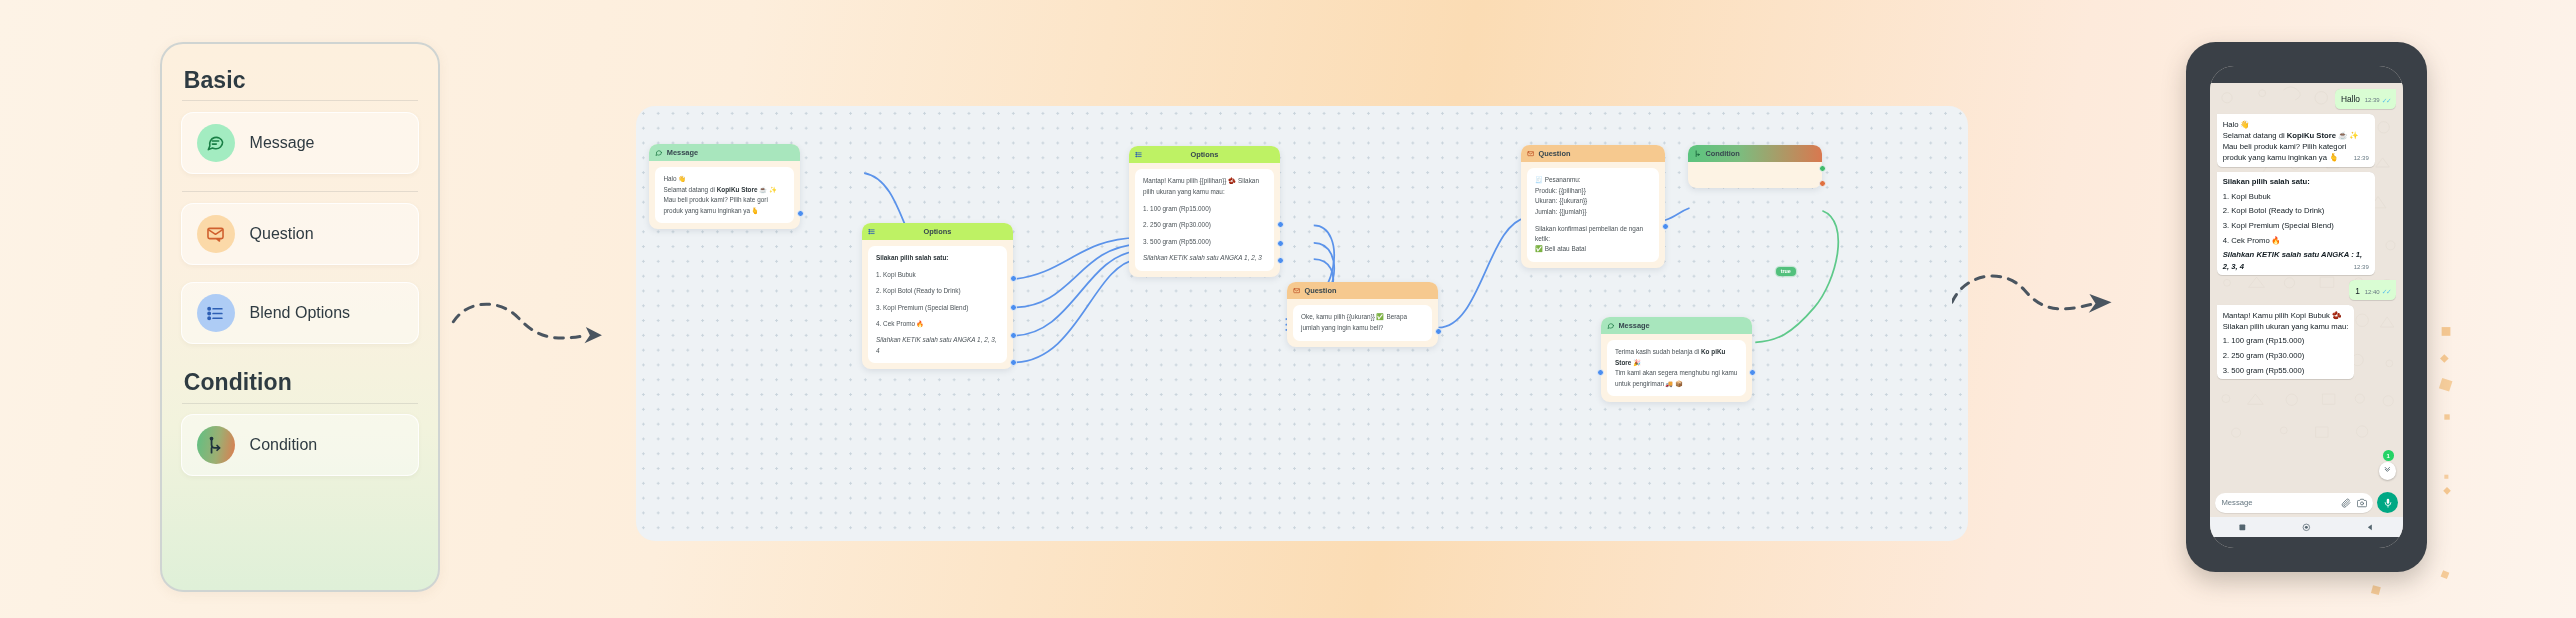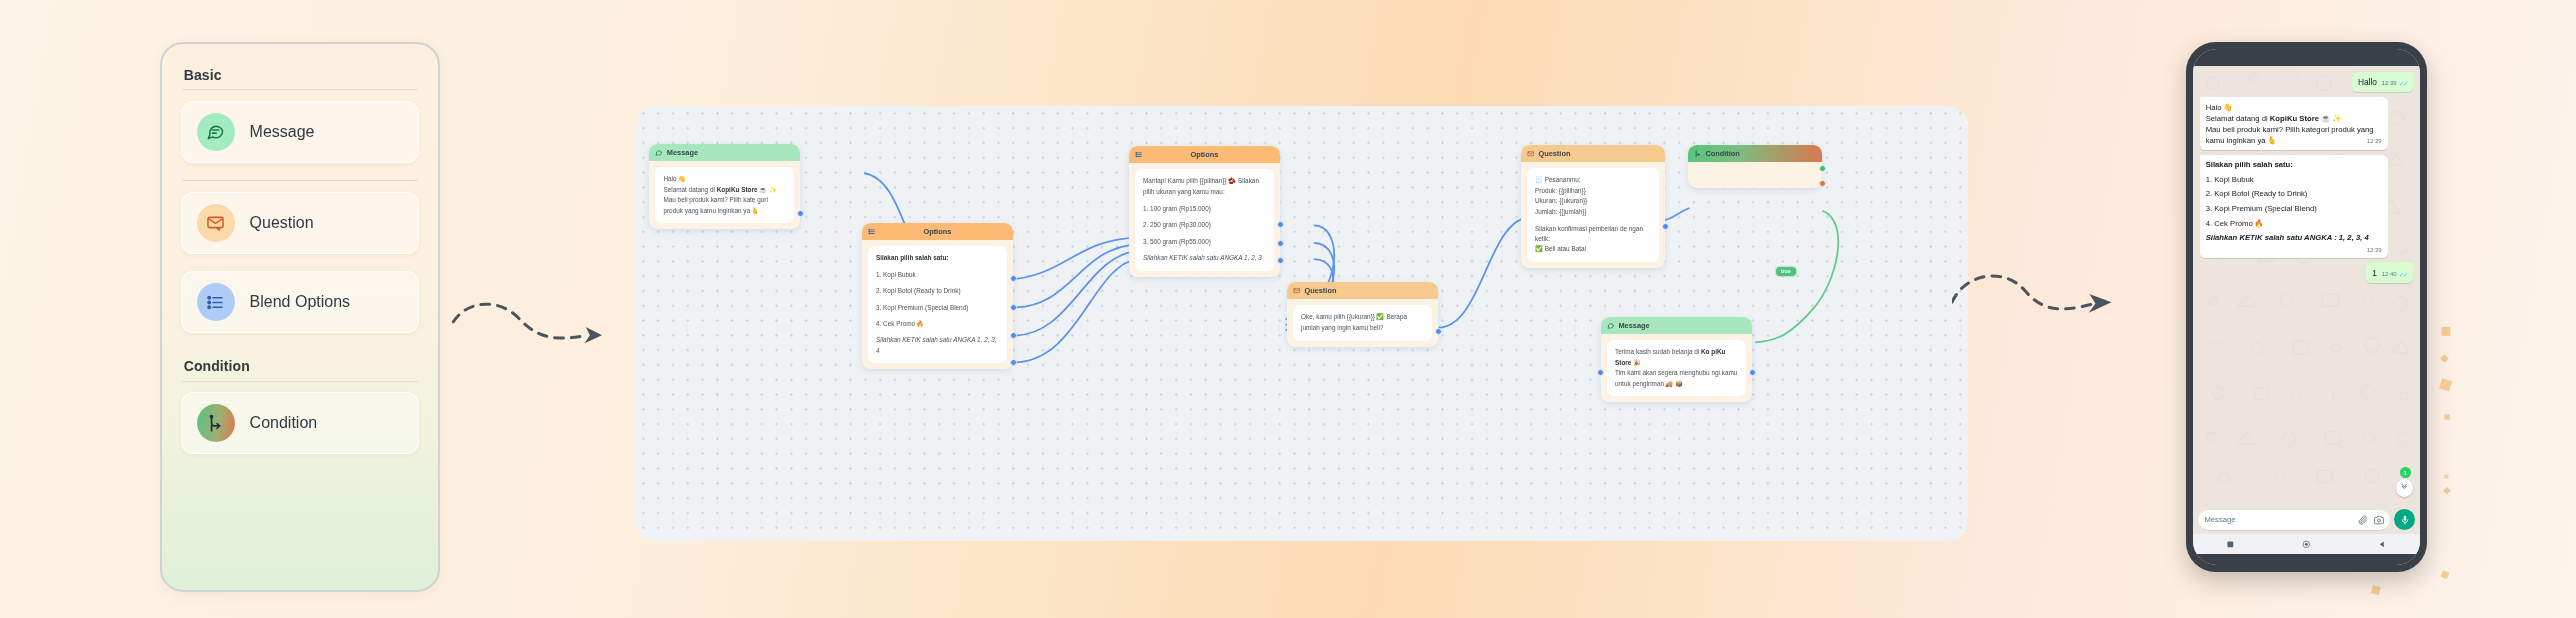--- a/index.html
+++ b/index.html
@@ -17,21 +17,21 @@
   #sidebar {
     position: absolute; left: 160px; top: 42px;
     width: 280px; height: 550px;
     border-radius: 23px;
     background: linear-gradient(180deg, #fdf0de 0%, #fcf0e0 40%, #f2f3dd 70%, #dff0d8 100%);
     border: 2px solid #cfd4d2;
     box-shadow: 0 2.7px 12px rgba(150,120,80,.08);
     padding: 14.8px 19px;
   }
   .sb-group-title {
-    font-size: 14px; font-weight: 700; color: #2e3b42;
+    font-size: 23px; font-weight: 700; color: #2e3b42;
     letter-spacing: 0.1px; padding: 8px 2.7px 6.7px 2.7px;
   }
   .sb-divider { height: 0.7px; background: rgba(140,140,140,.22); margin: 0 1.3px 10.7px 1.3px; }
   .sb-item {
     display: flex; align-items: center; gap: 14.8px;
     height: 62px; padding: 0 14.8px;
     border-radius: 12px;
     background: rgba(255,255,255,.42);
     border: 0.7px solid rgba(255,255,255,.85);
     box-shadow: 0 1.3px 4px rgba(120,100,70,.06);
@@ -65,21 +65,21 @@
     overflow: visible;
   }
   .node-head {
     height: 17px; border-radius: 8.7px 8.7px 0 0;
     display: flex; align-items: center; gap: 4px;
     padding: 0 6px;
     font-size: 7.4px; font-weight: 600; color: #37474f;
   }
   .node-head svg { width: 7.4px; height: 7.4px; display: block; flex: 0 0 auto; }
   .h-green  { background: #a8e6bd; }
-  .h-blue   { background: #fdba74; gap: 48px; }
+  .h-blue   { background: #bef264; gap: 48px; }
   .h-orange { background: #f6c98f; }
   .h-cond   { background: linear-gradient(90deg, #5bc47f 0%, #7bbd7f 38%, #d9784f 100%); }
   .node-body { padding: 6px; }
   .bubble {
     background: #ffffff; border-radius: 6.7px;
     padding: 7.4px 8px; font-size: 6.4px; line-height: 1.62; color: #4a5257;
   }
   .bubble b { color: #2c3539; font-weight: 700; }
   .opt-row { display: flex; align-items: center; justify-content: space-between; margin: 6px 0; }
   .opt-row span { font-size: 6.4px; color: #4a5257; }
@@ -94,21 +94,21 @@
     background: #52c07c; border-radius: 4px; padding: 1.3px 4.7px;
     box-shadow: 0 0 0 1.3px rgba(82,192,124,.25);
   }
 
   
   #phone {
     position: absolute; left: 2186px; top: 42px;
     width: 241px; height: 530px;
     border-radius: 29.5px;
     background: #3a4047;
-    padding: 7px;
+    padding: 24px;
     box-shadow: 0 9.4px 23px rgba(70,60,50,.28);
   }
   #phone-inner {
     width: 100%; height: 100%;
     border-radius: 24px; overflow: hidden;
     background: #ece5dd;
     display: flex; flex-direction: column;
     position: relative;
   }
   #phone-notch { height: 17.4px; background: #3a4047; flex: 0 0 auto; }
@@ -556,20 +556,29 @@
         <div class="row out">
           <div class="b-out">
             <span style="font-size:8.4px;">1</span>
             <span class="meta-out">
               <span>12:40</span>
               <span class="ticks">✓✓</span>
             </span>
           </div>
         </div>
 
+        <div class="row">
+          <div class="b-in">
+            <div>Mantap! Kamu pilih Kopi Bubuk 🫘</div>
+            <div>Silakan pilih ukuran yang kamu mau:</div>
+            <div class="listline">1. 100 gram (Rp15.000)</div>
+            <div class="listline">2. 250 gram (Rp30.000)</div>
+            <div class="listline">3. 500 gram (Rp55.000)</div>
+          </div>
+        </div>
 
       </div>
 
       <div id="unread">1</div>
       <div id="scroll-down">
         <svg viewBox="0 0 24 24" fill="none" stroke="currentColor" stroke-width="2.4" stroke-linecap="round" stroke-linejoin="round" style="width:8.7px;height:8.7px;">
           <polyline points="6 9 12 15 18 9"></polyline>
             <polyline points="6 4 12 10 18 4"></polyline>
         </svg>
       </div>

